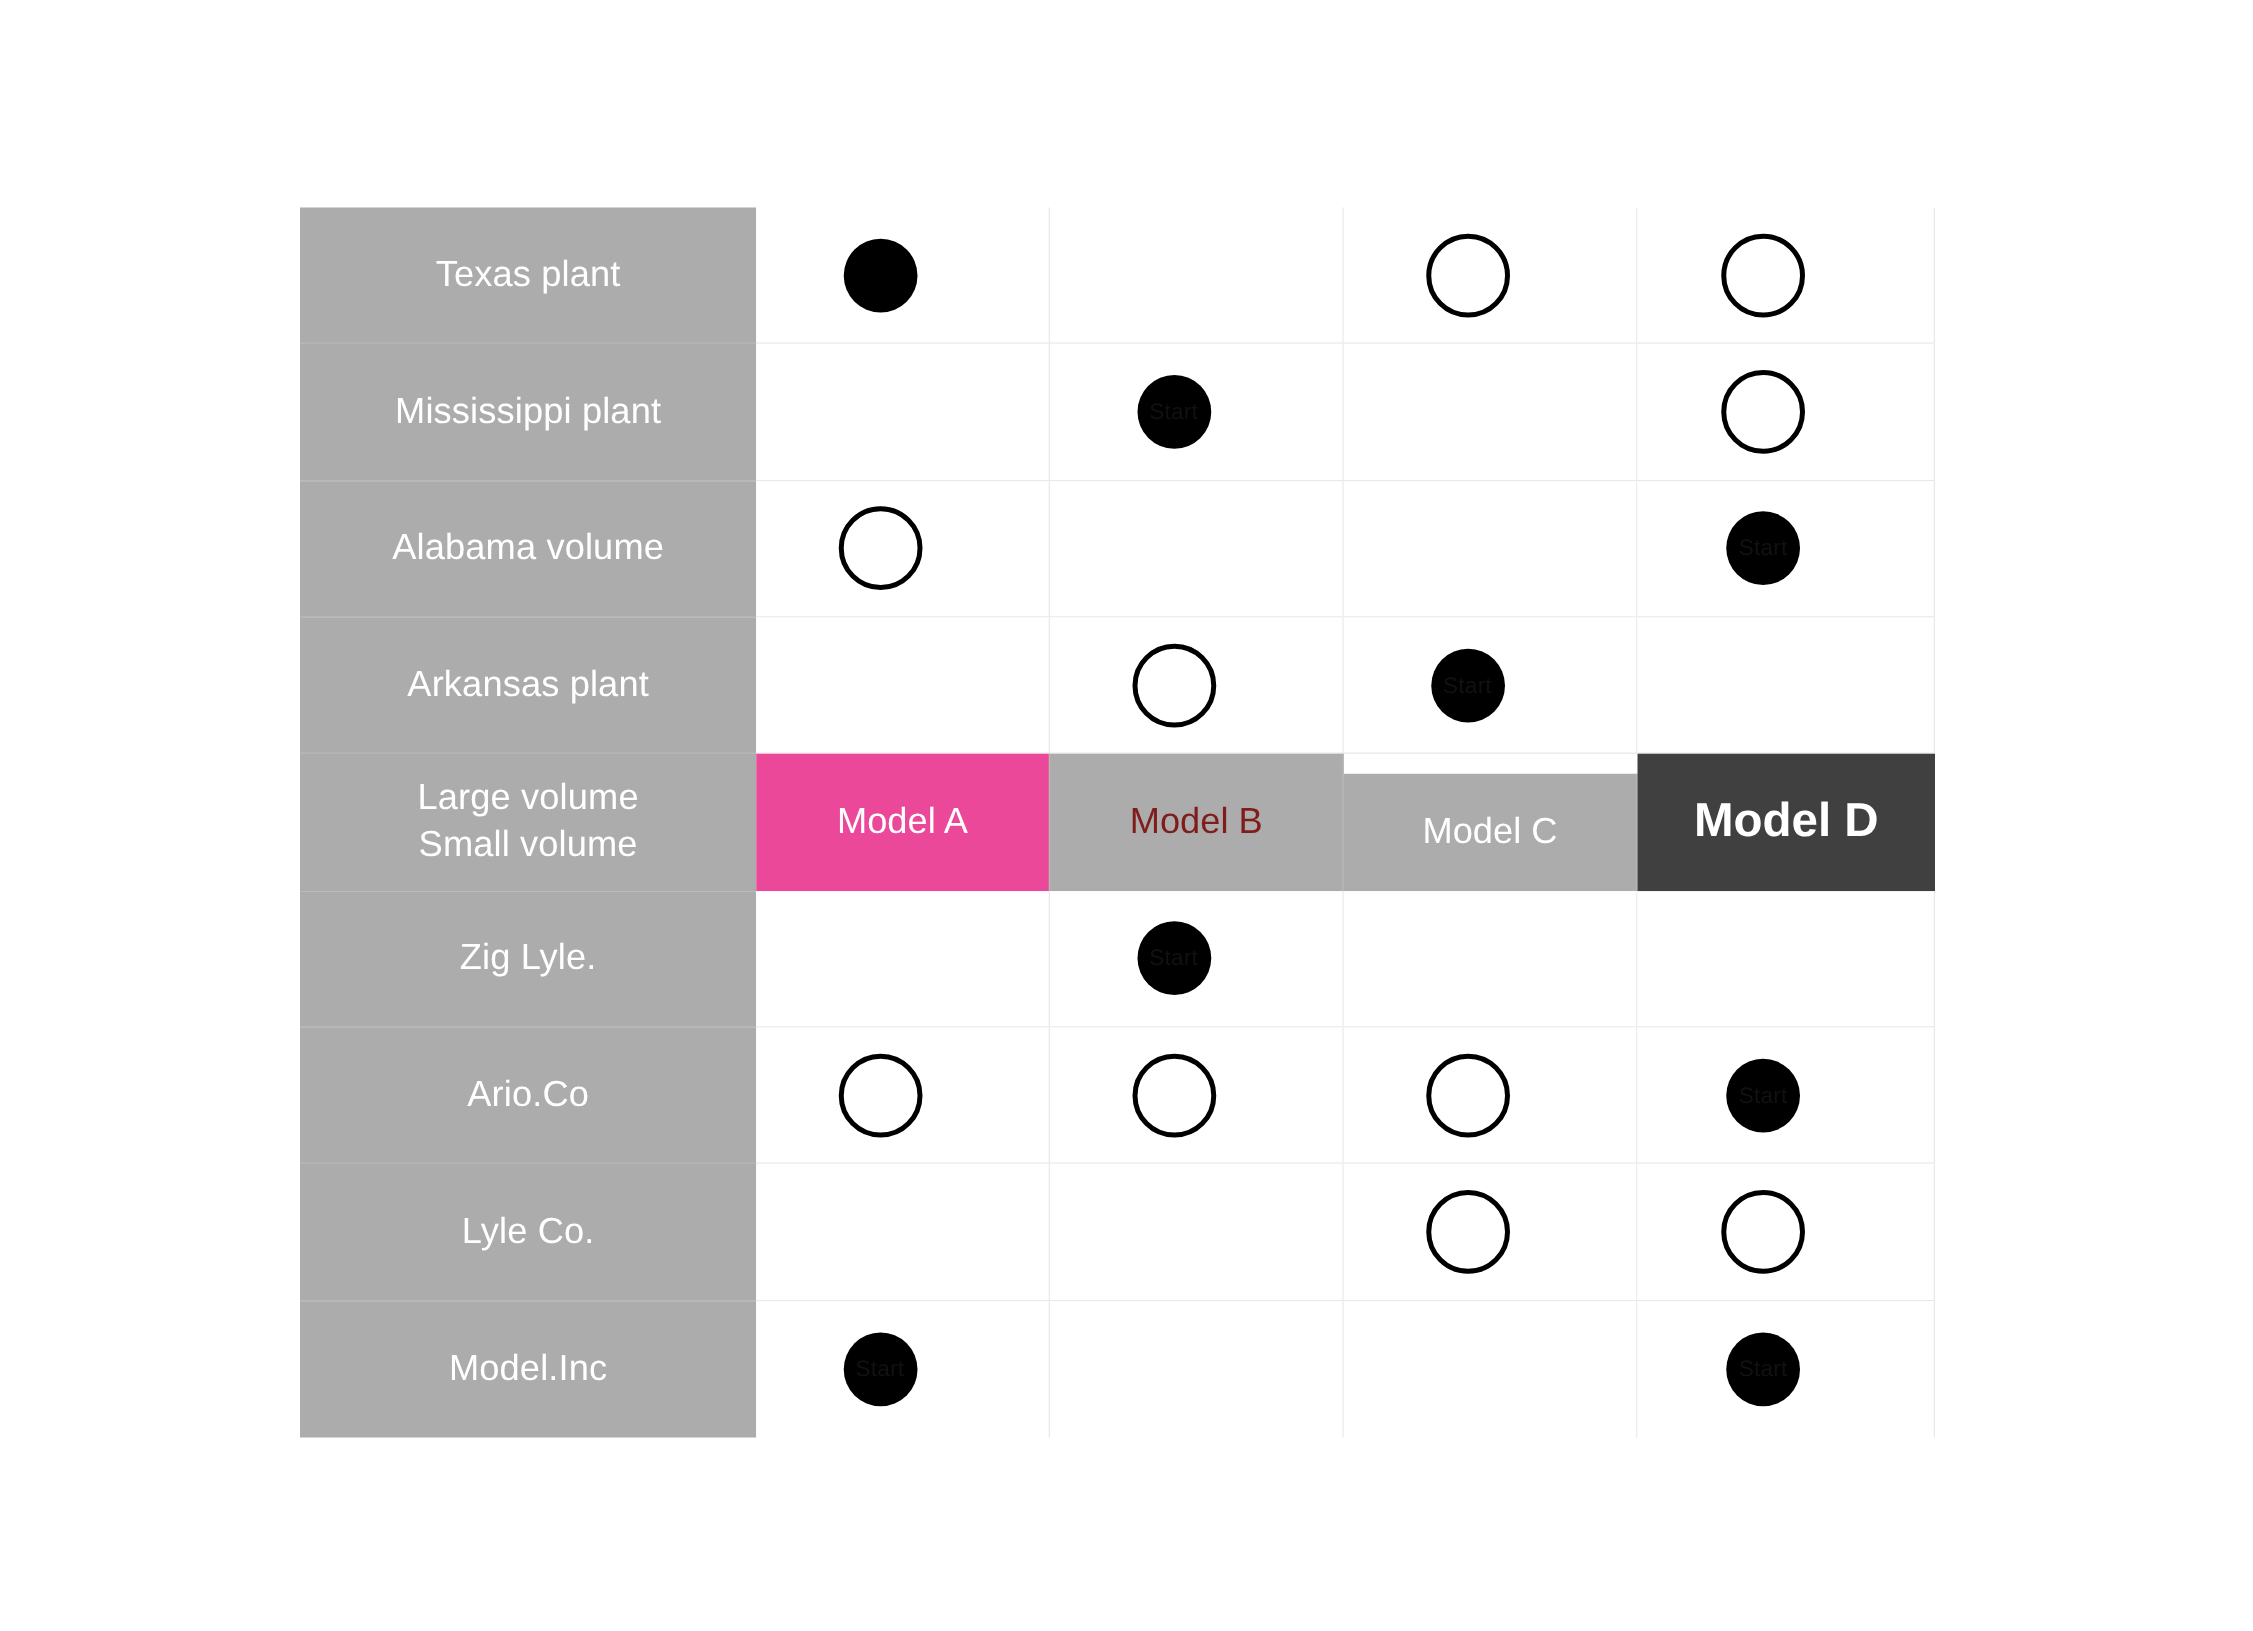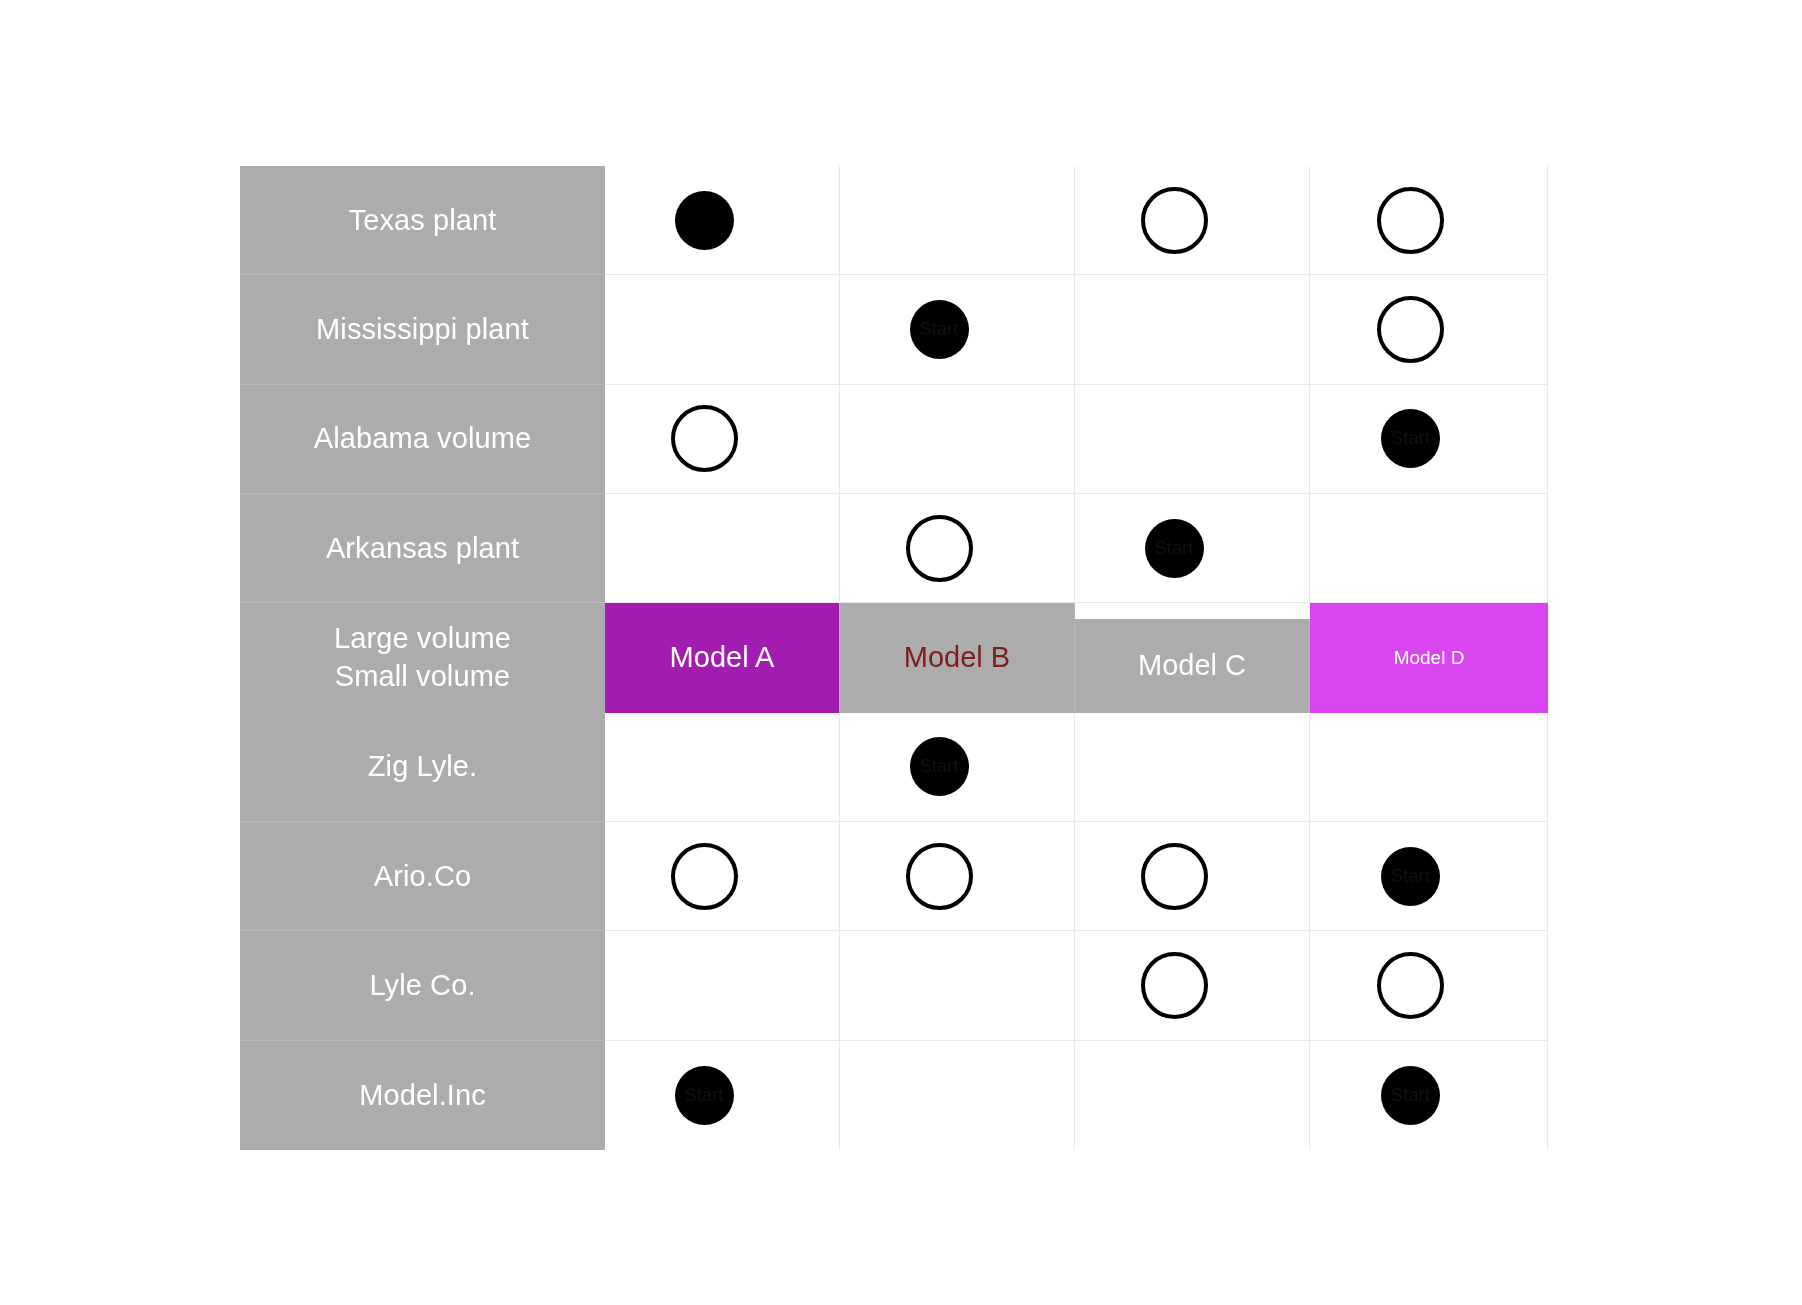--- a/index.html
+++ b/index.html
@@ -192,24 +192,24 @@
             </div>
           </div>
         </div>
         <div class="cell col-last">
           <div class="marker-wrap"></div>
         </div>
         <div class="cell label-cell stacked header-cell-label hdr" style="background: rgb(172, 172, 172); color: rgb(255, 255, 255); border-bottom: none; border-right: none; font-size: 29px; text-align: center;">
           <span>Large volume</span>
           <span>Small volume</span>
         </div>
-        <div class="cell hdr" style="background: #a21caf; color: rgb(255, 255, 255); border-bottom: none; border-right: 1px solid rgb(184, 184, 184); font-size: 29px;">Model A</div>
+        <div class="cell hdr" style="background: #ec4899; color: rgb(255, 255, 255); border-bottom: none; border-right: 1px solid rgb(184, 184, 184); font-size: 29px;">Model A</div>
         <div class="cell hdr" style="background: rgb(172, 172, 172); color: #7f1d1d; border-bottom: none; border-right: 1px solid rgb(184, 184, 184); font-size: 29px;">Model B</div>
         <div class="cell hdr" style="background: rgb(172, 172, 172); color: rgb(255, 255, 255); border-bottom: none; border-right: 1px solid rgb(184, 184, 184); font-size: 29px; margin-top: 16px;">Model C</div>
-        <div class="cell col-last hdr" style="background: #d946ef; color: rgb(255, 255, 255); border-bottom: none; border-right: none; font-size: 19px;">Model D</div>
+        <div class="cell col-last hdr" style="background: #404040; color: rgb(255, 255, 255); border-bottom: none; border-right: none; font-size: 38px; font-weight: bold;">Model D</div>
         <div class="cell label-cell">Zig Lyle.</div>
         <div class="cell">
           <div class="marker-wrap"></div>
         </div>
         <div class="cell">
           <div class="marker-wrap">
             <div class="marker filled">
               <span class="marker-label">Start</span>
             </div>
           </div>

